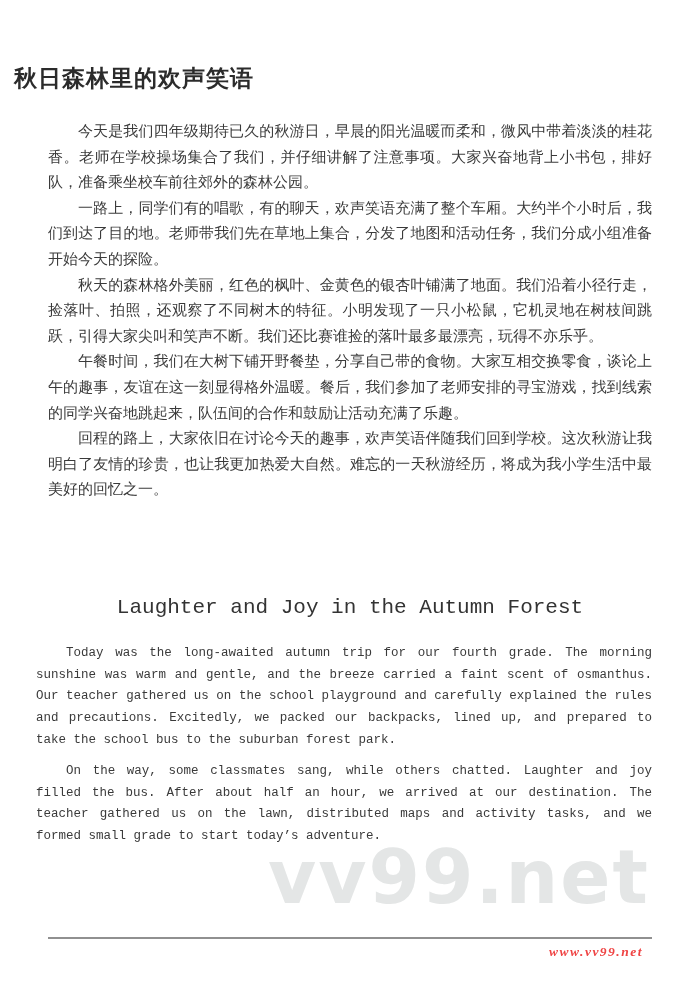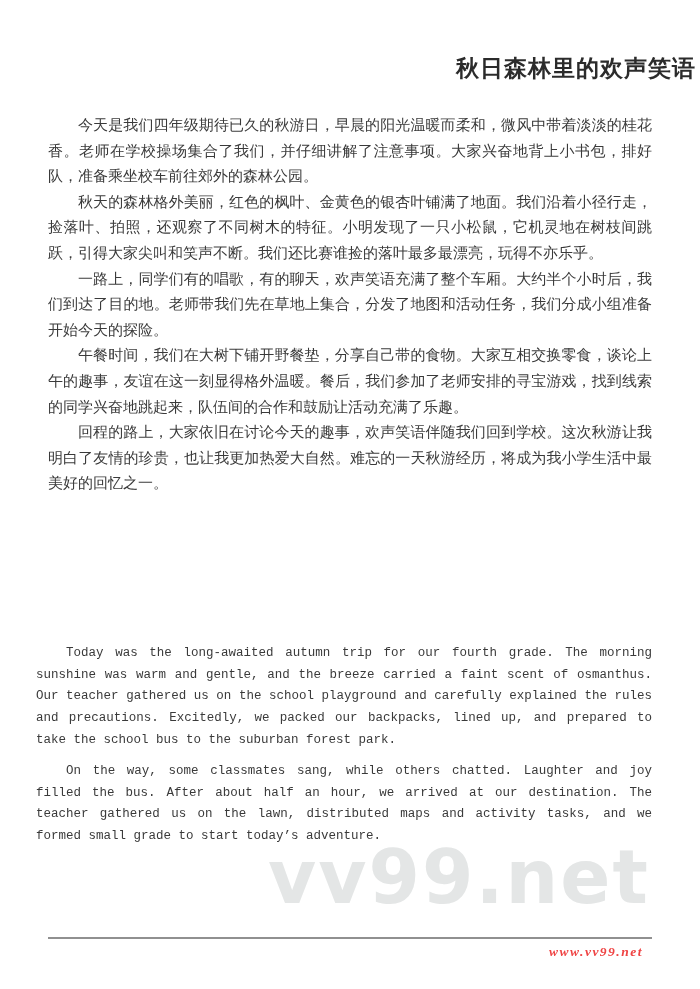--- a/index.html
+++ b/index.html
@@ -8,32 +8,32 @@
     width: 700px;
     height: 989px;
     background: #ffffff;
     overflow: hidden;
     font-family: "Liberation Serif", "DejaVu Serif", serif;
   }
 
   .cn-title {
     position: absolute;
     top: 49px; left: 0; right: 0;
-    margin: 4px;
-    text-align: right;
+    margin: 14px;
+    text-align: left;
     font-family: "Liberation Sans", "DejaVu Sans", sans-serif;
     font-size: 23px;
     font-weight: 700;
     color: #2b2b2b;
     letter-spacing: 1px;
   }
 
   .cn-body {
     position: absolute;
-    top: 113px; left: 48px; right: 48px;
+    top: 119px; left: 48px; right: 48px;
     z-index: 2;
   }
   .cn-paragraph {
     margin: 0;
     font-size: 15px;
     line-height: 25.6px;
     color: #3a3a3a;
     text-align: justify;
     text-indent: 2em;
     font-family: "Liberation Serif", "DejaVu Serif", serif;
@@ -104,26 +104,27 @@
 <body>
 
 <div class="page">
 
   <div class="watermark">vv99.net</div>
 
   <h1 class="cn-title">秋日森林里的欢声笑语</h1>
 
   <div class="cn-body">
     <p class="cn-paragraph">今天是我们四年级期待已久的秋游日，早晨的阳光温暖而柔和，微风中带着淡淡的桂花香。老师在学校操场集合了我们，并仔细讲解了注意事项。大家兴奋地背上小书包，排好队，准备乘坐校车前往郊外的森林公园。</p>
+    <p class="cn-paragraph">一路上，同学们有的唱歌，有的聊天，欢声笑语充满了整个车厢。大约半个小时后，我们到达了目的地。老师带我们先在草地上集合，分发了地图和活动任务，我们分成小组准备开始今天的探险。</p>
     <p class="cn-paragraph">秋天的森林格外美丽，红色的枫叶、金黄色的银杏叶铺满了地面。我们沿着小径行走，捡落叶、拍照，还观察了不同树木的特征。小明发现了一只小松鼠，它机灵地在树枝间跳跃，引得大家尖叫和笑声不断。我们还比赛谁捡的落叶最多最漂亮，玩得不亦乐乎。</p>
-    <p class="cn-paragraph">一路上，同学们有的唱歌，有的聊天，欢声笑语充满了整个车厢。大约半个小时后，我们到达了目的地。老师带我们先在草地上集合，分发了地图和活动任务，我们分成小组准备开始今天的探险。</p>
     <p class="cn-paragraph">午餐时间，我们在大树下铺开野餐垫，分享自己带的食物。大家互相交换零食，谈论上午的趣事，友谊在这一刻显得格外温暖。餐后，我们参加了老师安排的寻宝游戏，找到线索的同学兴奋地跳起来，队伍间的合作和鼓励让活动充满了乐趣。</p>
     <p class="cn-paragraph">回程的路上，大家依旧在讨论今天的趣事，欢声笑语伴随我们回到学校。这次秋游让我明白了友情的珍贵，也让我更加热爱大自然。难忘的一天秋游经历，将成为我小学生活中最美好的回忆之一。</p>
   </div>
 
+  <h2 class="en-title">Laughter and Joy in the Autumn Forest</h2>
 
   <div class="en-body">
     <p class="en-paragraph">Today was the long-awaited autumn trip for our fourth grade. The morning sunshine was warm and gentle, and the breeze carried a faint scent of osmanthus. Our teacher gathered us on the school playground and carefully explained the rules and precautions. Excitedly, we packed our backpacks, lined up, and prepared to take the school bus to the suburban forest park.</p>
     <p class="en-paragraph">On the way, some classmates sang, while others chatted. Laughter and joy filled the bus. After about half an hour, we arrived at our destination. The teacher gathered us on the lawn, distributed maps and activity tasks, and we formed small grade to start today’s adventure.</p>
   </div>
 
   <div class="footer-rule"></div>
   <div class="footer-url">www.vv99.net</div>
 
 </div>

